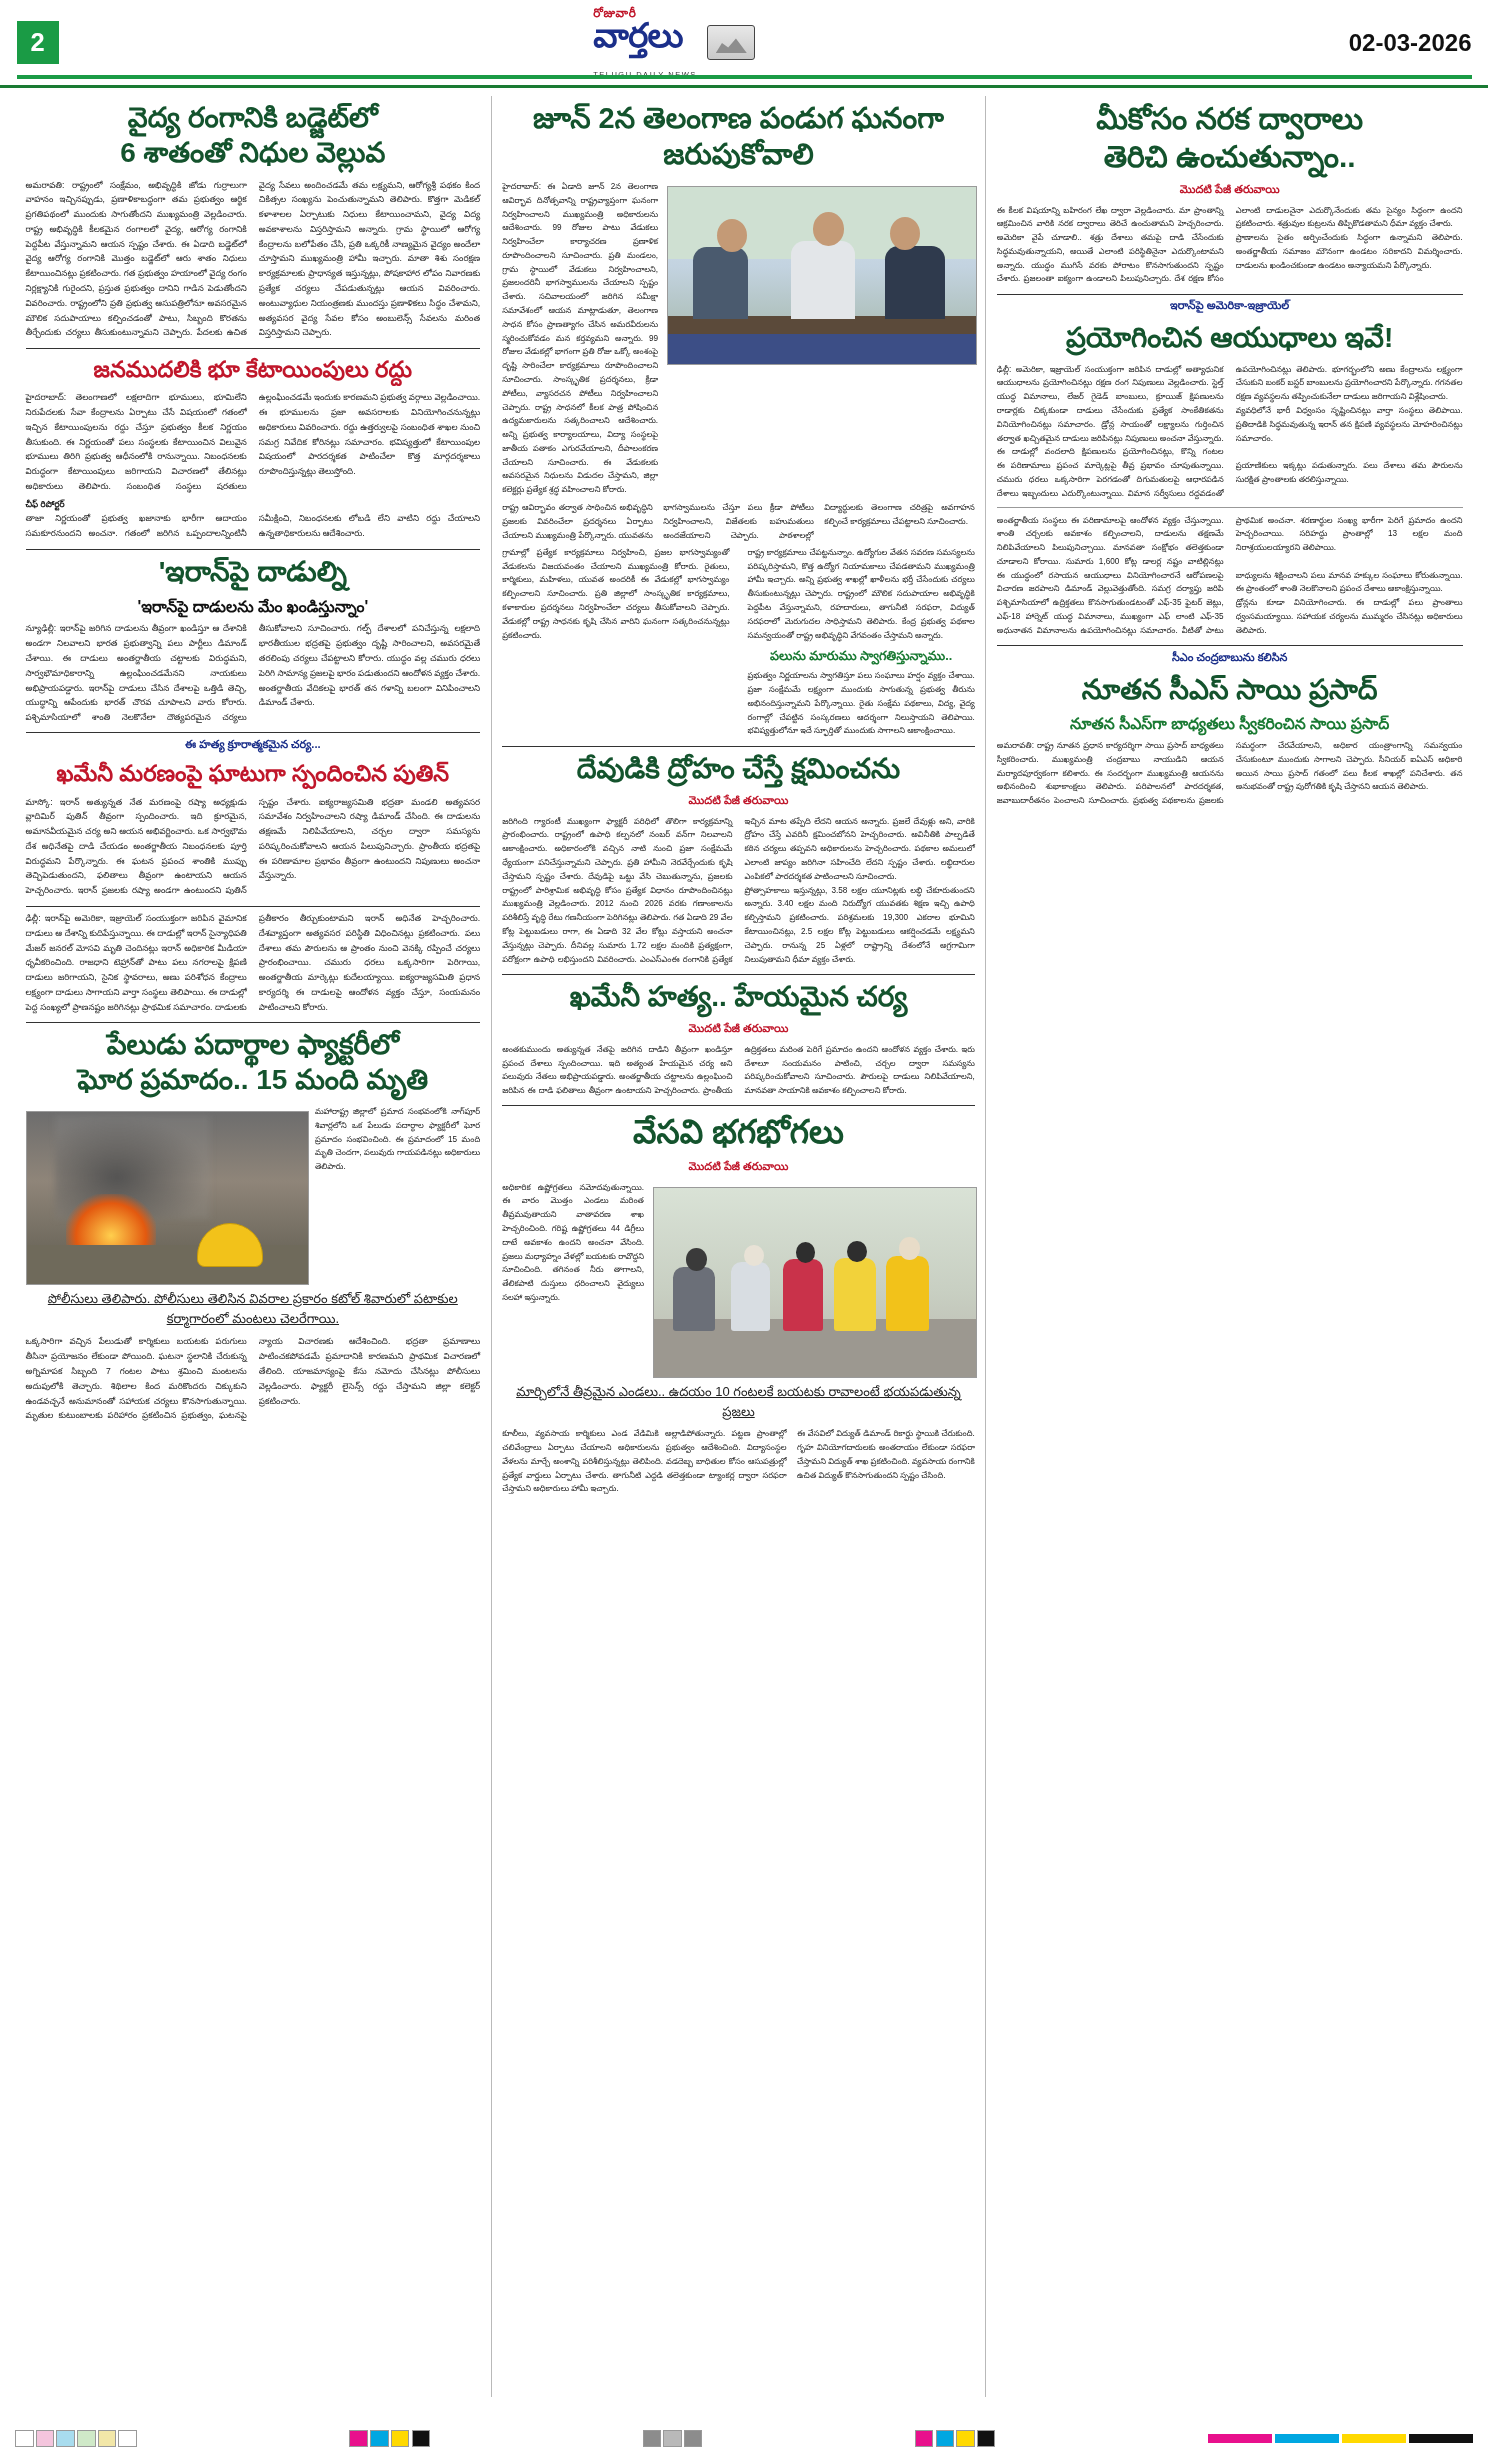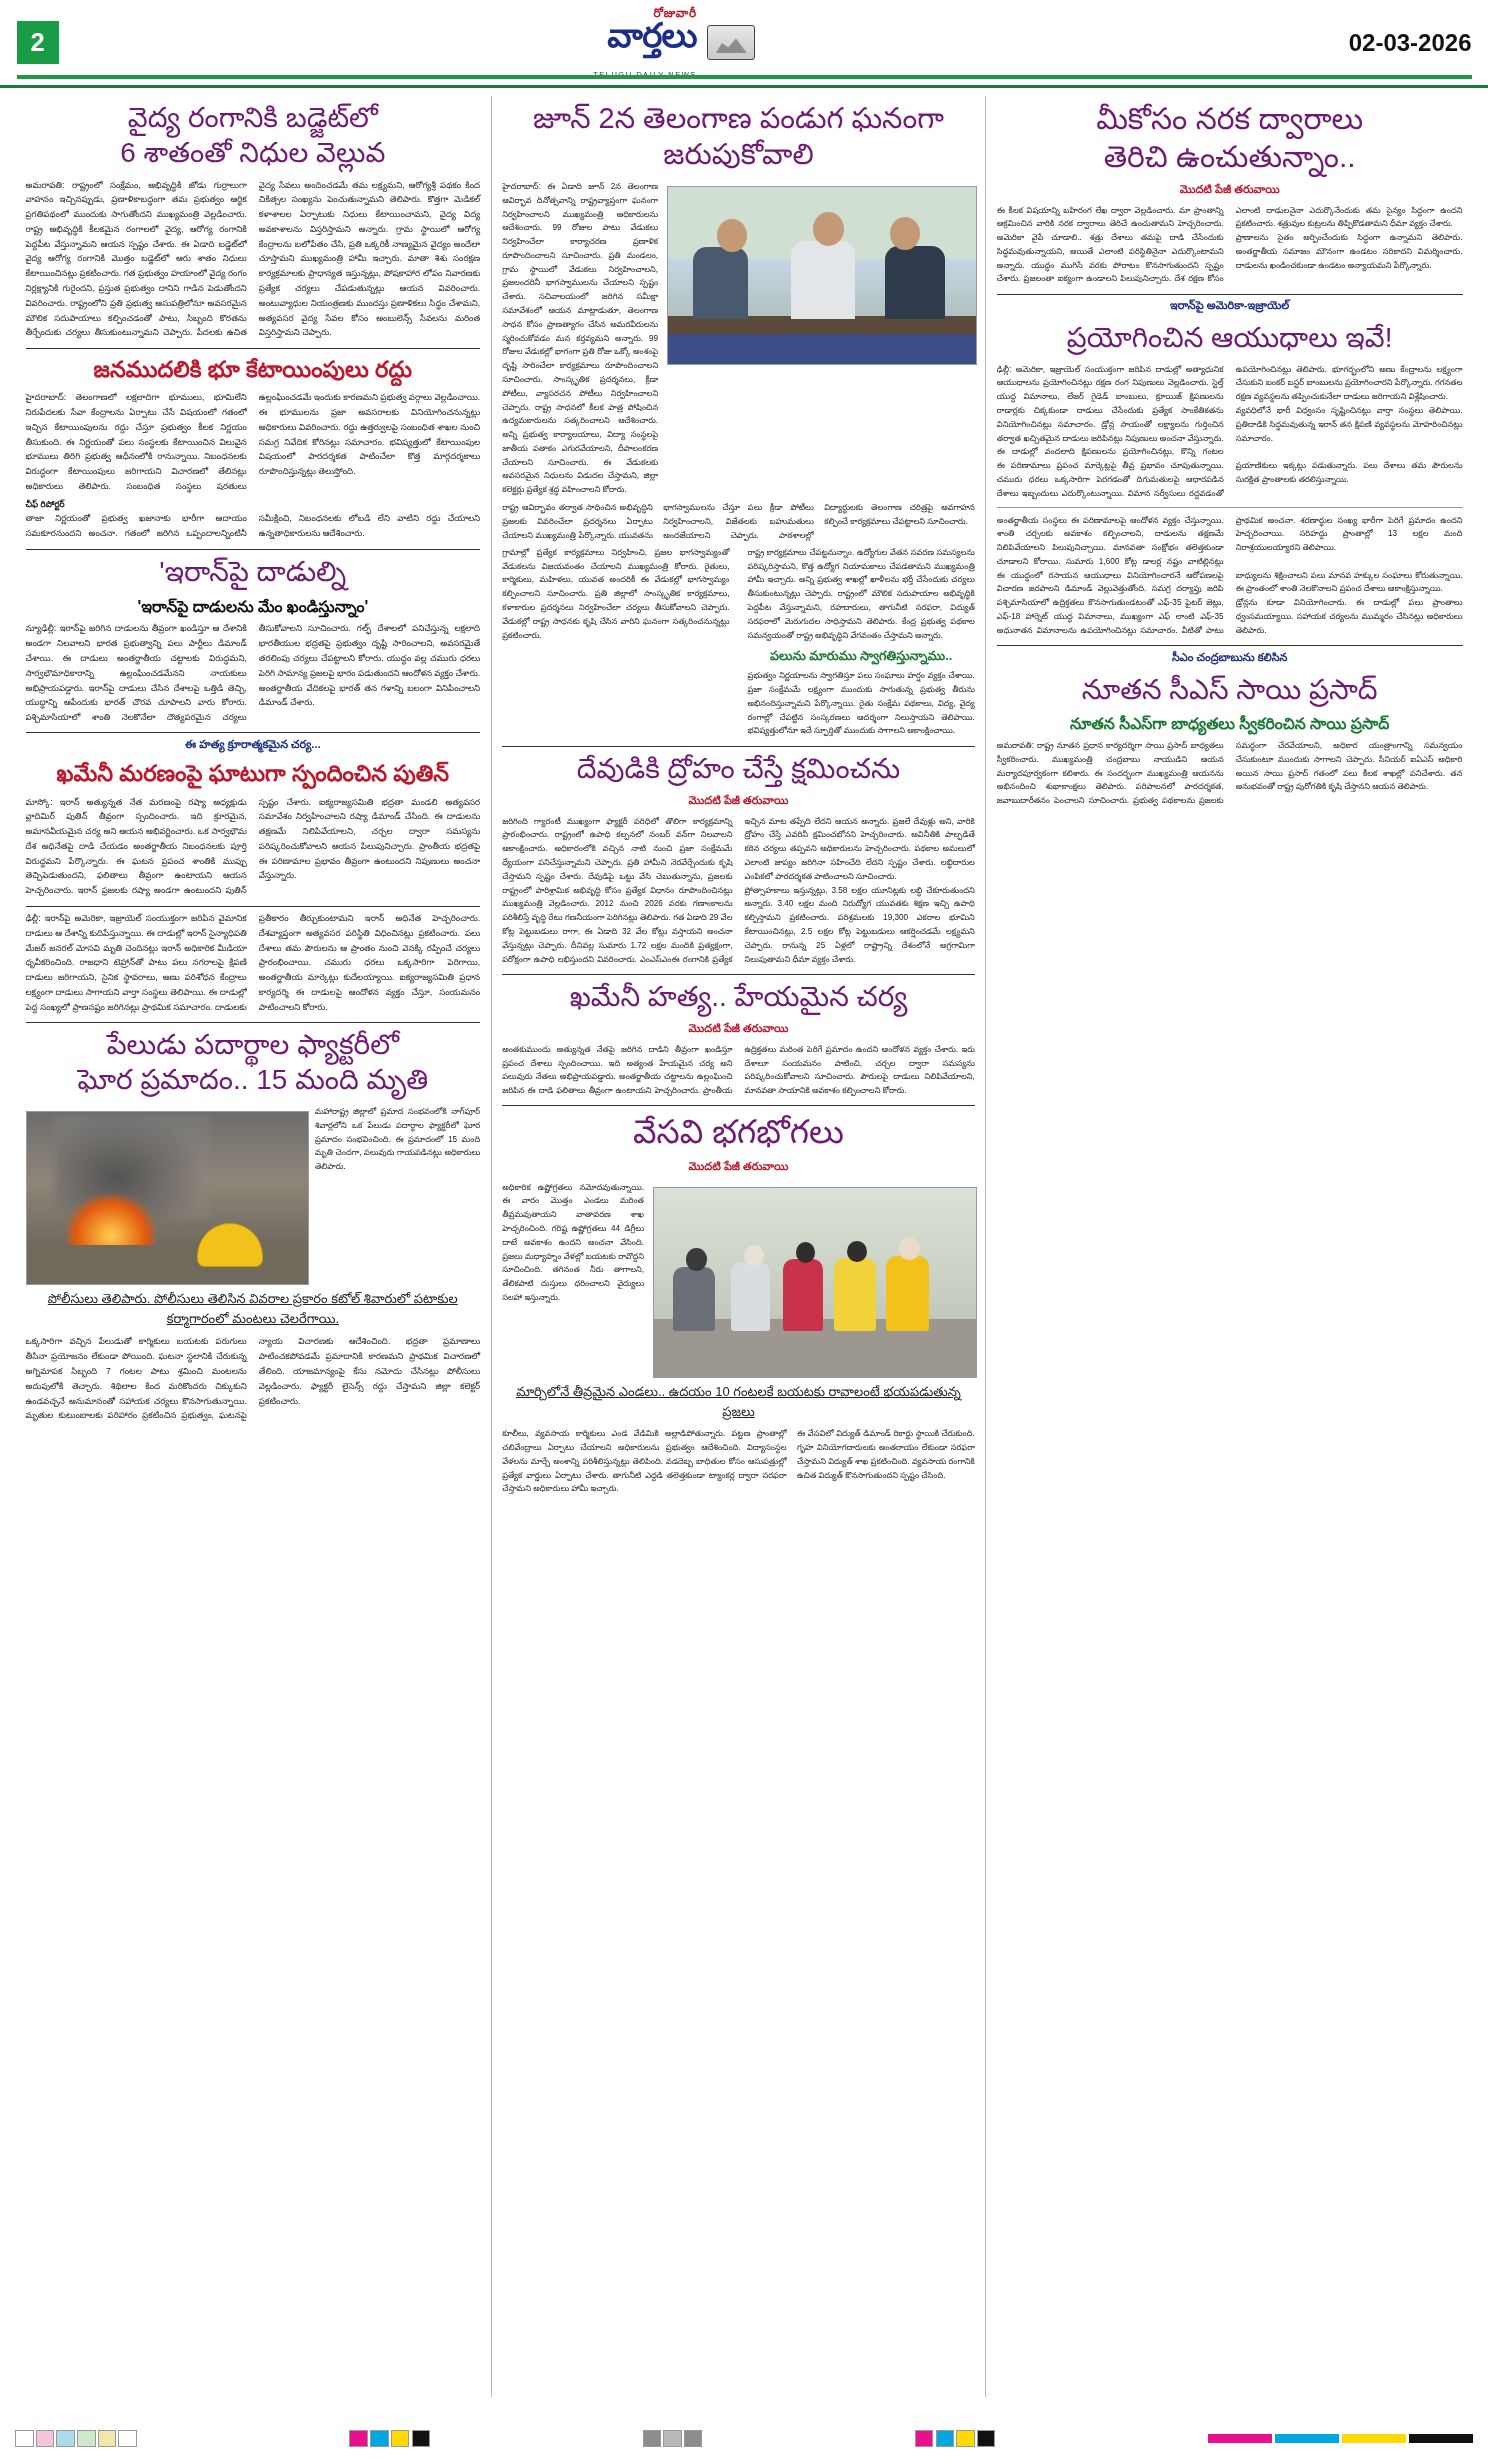--- a/index.html
+++ b/index.html
@@ -73,21 +73,21 @@
     color: #1b2f8a;
     letter-spacing: -0.7px;
     line-height: 1;
   }
   .logo-sub {
     font-size: 7.5px;
     color: #333;
     letter-spacing: 1.5px;
     margin-top: 18px;
   }
-  .logo-block { text-align: right; }
+  .logo-block { text-align: left; }
   .logo-emblem {
     width: 46px; height: 33px;
     border: 1.5px solid #444;
     border-radius: 3px;
     background: linear-gradient(180deg,#e8e8e8,#c9c9c9);
     position: relative;
   }
   .logo-emblem:after {
     content: "";
     position: absolute;
@@ -116,22 +116,22 @@
     padding: 0 10.5px;
   }
   .col-1 { width: 477px; border-right: 0.7px solid #b9b9b9; }
   .col-2 { width: 495px; border-right: 0.7px solid #b9b9b9; }
   .col-3 { width: 487px; }
 
   
   h1.head-major {
     font-size: 28px;
     line-height: 1.25;
-    color: #701a75;
-    font-weight: normal;
+    color: #14532d;
+    font-weight: bold;
     text-align: center;
     margin: 4.5px 0 7.5px 0;
   }
   h2.head {
     font-size: 22.5px;
     line-height: 1.25;
     color: #c0172b;
     font-weight: bold;
     text-align: center;
     margin: 7.5px 0 6px 0;

